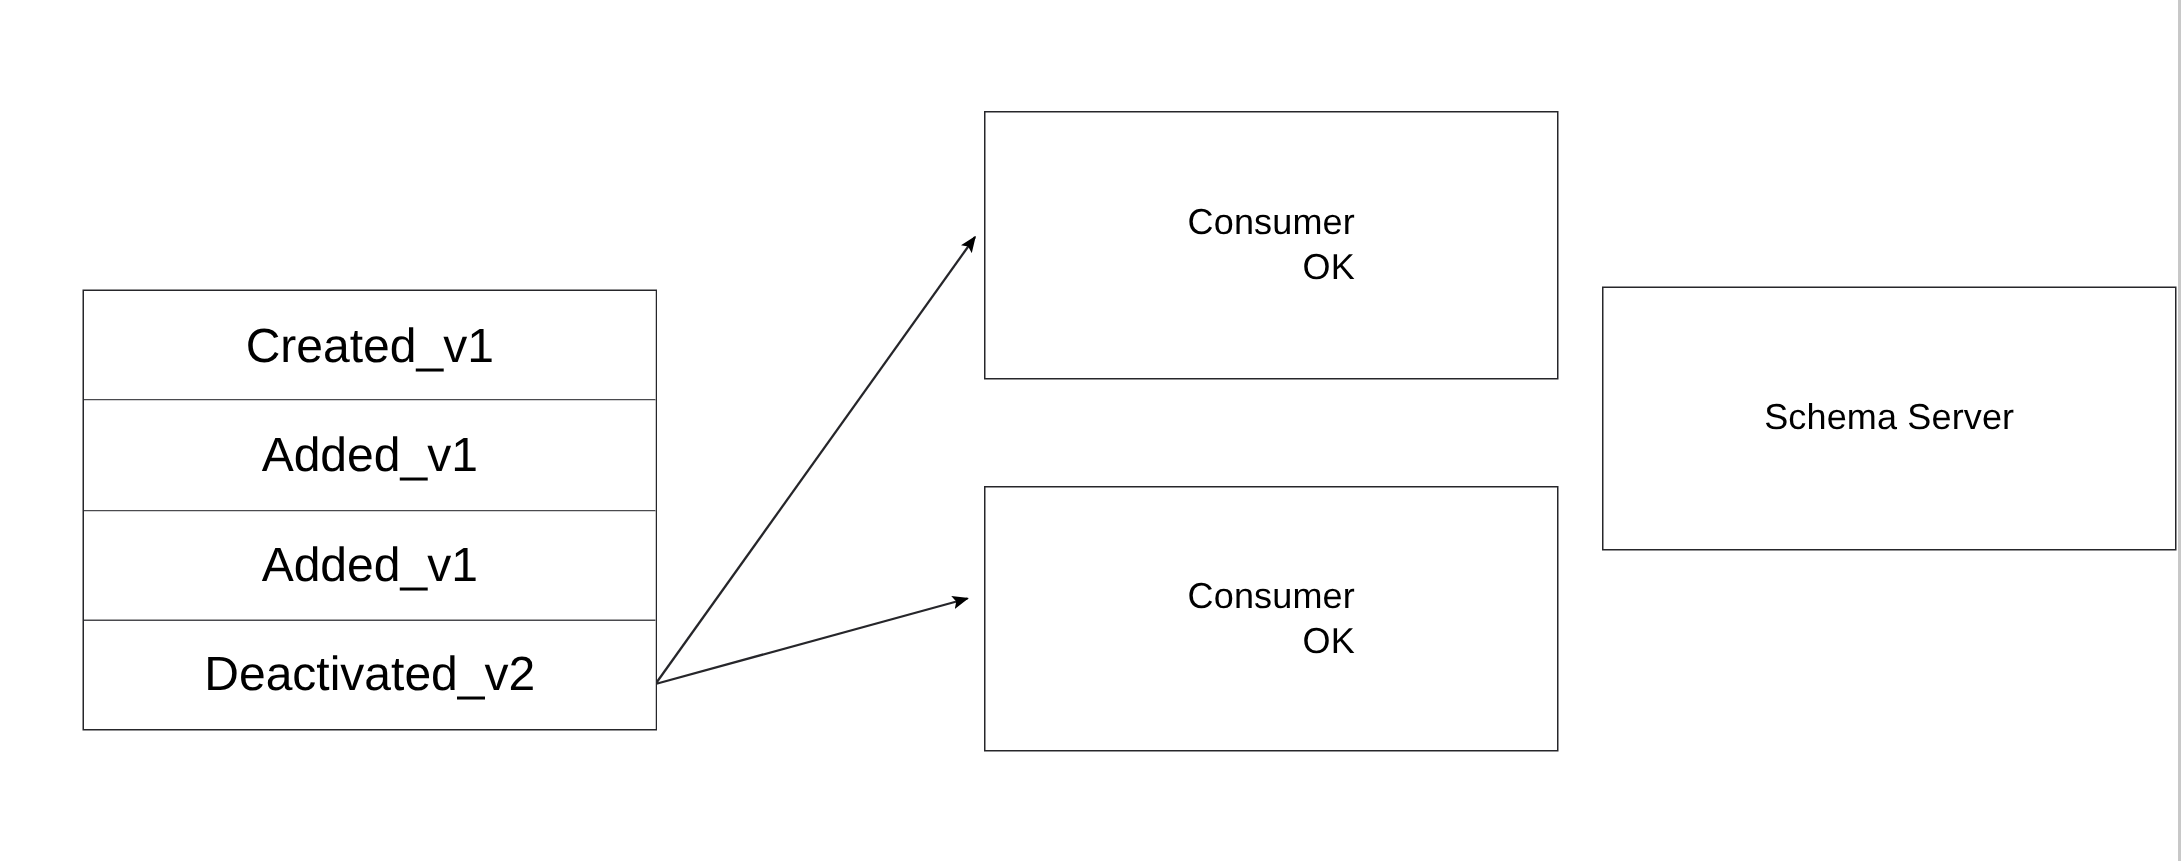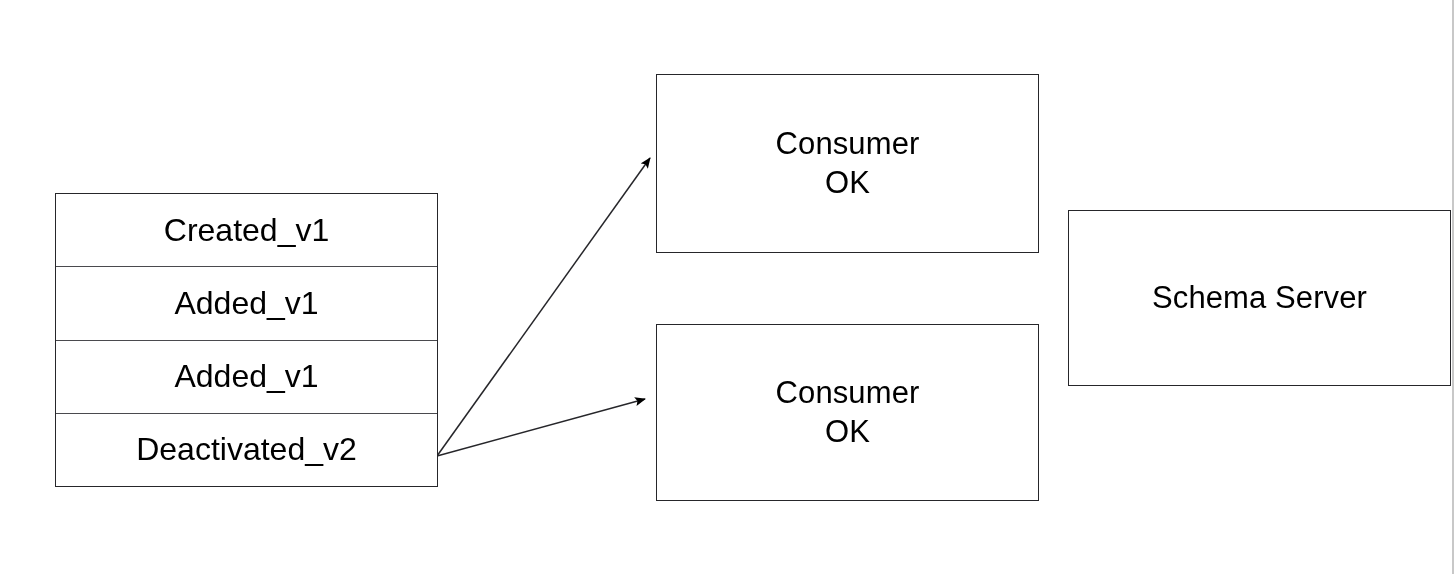--- a/index.html
+++ b/index.html
@@ -31,23 +31,23 @@
 
   
   .node {
     position: absolute;
     box-sizing: border-box;
     background: #ffffff;
     border: 1.6px solid #26262a;
     display: flex;
     align-items: center;
     justify-content: center;
-    text-align: center;
+    text-align: right;
     color: #000000;
-    font-size: 31px;
+    font-size: 24px;
     line-height: 1.25;
     letter-spacing: 0.1px;
   }
 
   
   #event-stack {
     position: absolute;
     left: 55px;
     top: 193px;
     width: 383px;
@@ -91,21 +91,21 @@
   .node .label-lines {
     display: block;
   }
   .node .label-lines span {
     display: block;
   }
 
   
   #schema-server {
     left: 1068px;
-    top: 210px;
+    top: 191px;
     width: 383px;
     height: 176px;
   }
 
   
   #connectors {
     position: absolute;
     left: 0;
     top: 0;
     width: 1454px;

